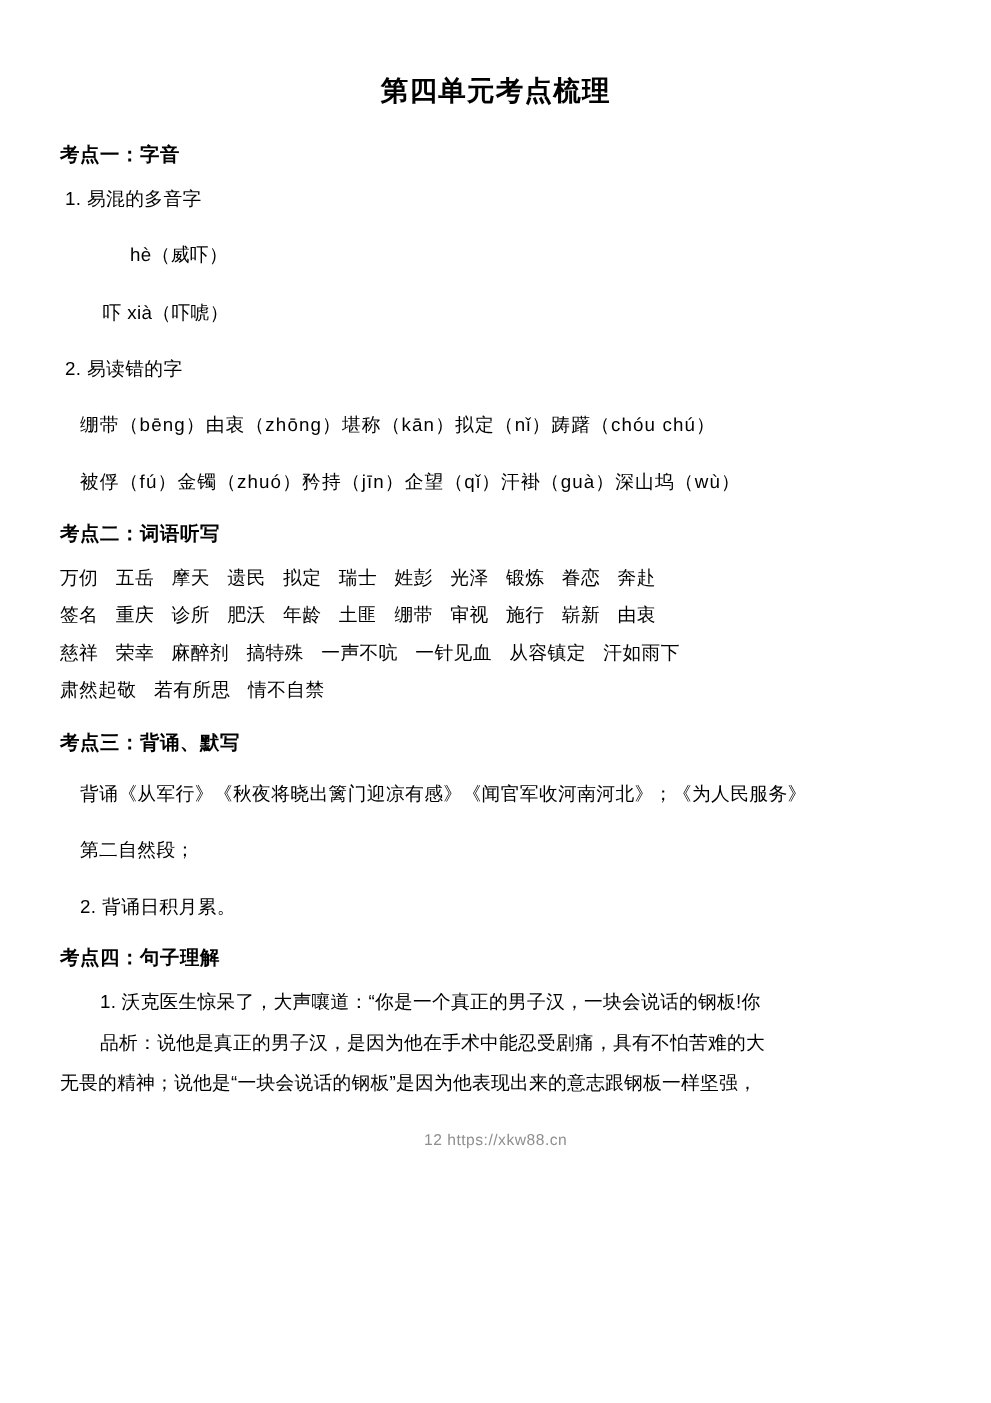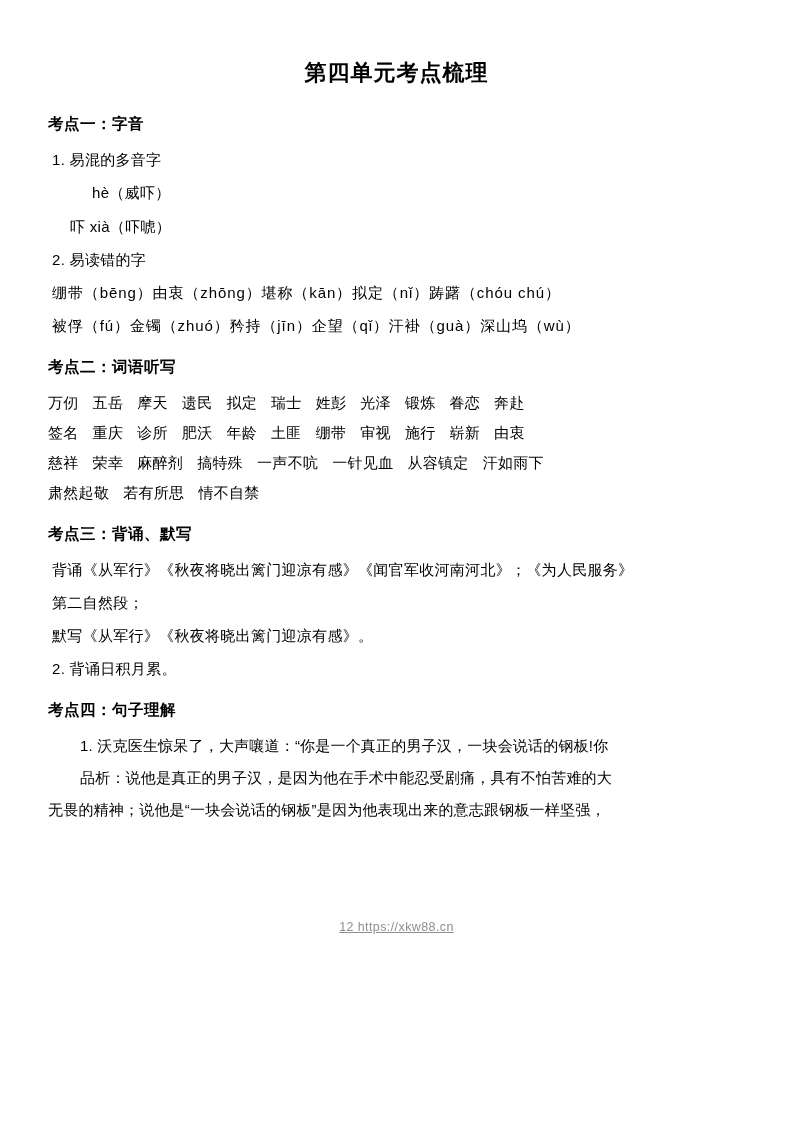--- a/index.html
+++ b/index.html
@@ -31,21 +31,21 @@
   }
   .kp-heading {
     font-size: 15.5px;
     font-weight: bold;
     margin: 16px 0 10px 0;
     letter-spacing: 0.5px;
   }
   .line {
     font-size: 15px;
     line-height: 1.95;
-    margin: 4px;
+    margin: 16px;
     letter-spacing: 0.3px;
   }
   .line.sub {
     margin: 4px 0 2px 4px;
   }
   .indent-1 { padding-left: 40px; }
   .indent-2 { padding-left: 18px; }
   .indent-p { text-indent: 32px; }
   .wide {
     letter-spacing: 0.9px;
@@ -63,26 +63,25 @@
   .para {
     font-size: 15px;
     line-height: 1.95;
     margin: 3px 0;
     letter-spacing: 0.2px;
   }
   .footer {
     position: absolute;
     left: 0;
     right: 0;
-    bottom: 14px;
+    bottom: 29px;
     text-align: center;
     font-size: 12.5px;
     color: #8e8e8e;
     letter-spacing: 0.4px;
-    text-decoration: underline;
   }
 </style>
 </head>
 <body>
 
 <div class="page">
 
   <div class="doc-title">第四单元考点梳理</div>
 
   <div class="kp-heading">考点一：字音</div>
@@ -103,21 +102,20 @@
   <div class="word-row">
     <span class="w">慈祥</span><span class="w">荣幸</span><span class="w">麻醉剂</span><span class="w">搞特殊</span><span class="w">一声不吭</span><span class="w">一针见血</span><span class="w">从容镇定</span><span class="w">汗如雨下</span>
   </div>
   <div class="word-row">
     <span class="w">肃然起敬</span><span class="w">若有所思</span><span class="w">情不自禁</span>
   </div>
 
   <div class="kp-heading">考点三：背诵、默写</div>
   <p class="line">背诵《从军行》《秋夜将晓出篱门迎凉有感》《闻官军收河南河北》；《为人民服务》</p>
   <p class="line">第二自然段；</p>
-  <p class="line">默写《从军行》《秋夜将晓出篱门迎凉有感》。</p>
   <p class="line">2. 背诵日积月累。</p>
 
   <div class="kp-heading">考点四：句子理解</div>
   <p class="para indent-p">1. 沃克医生惊呆了，大声嚷道：“你是一个真正的男子汉，一块会说话的钢板!你</p>
   <p class="para indent-p">品析：说他是真正的男子汉，是因为他在手术中能忍受剧痛，具有不怕苦难的大</p>
   <p class="para">无畏的精神；说他是“一块会说话的钢板”是因为他表现出来的意志跟钢板一样坚强，</p>
 
   <div class="footer">12 https://xkw88.cn</div>
 </div>
 

